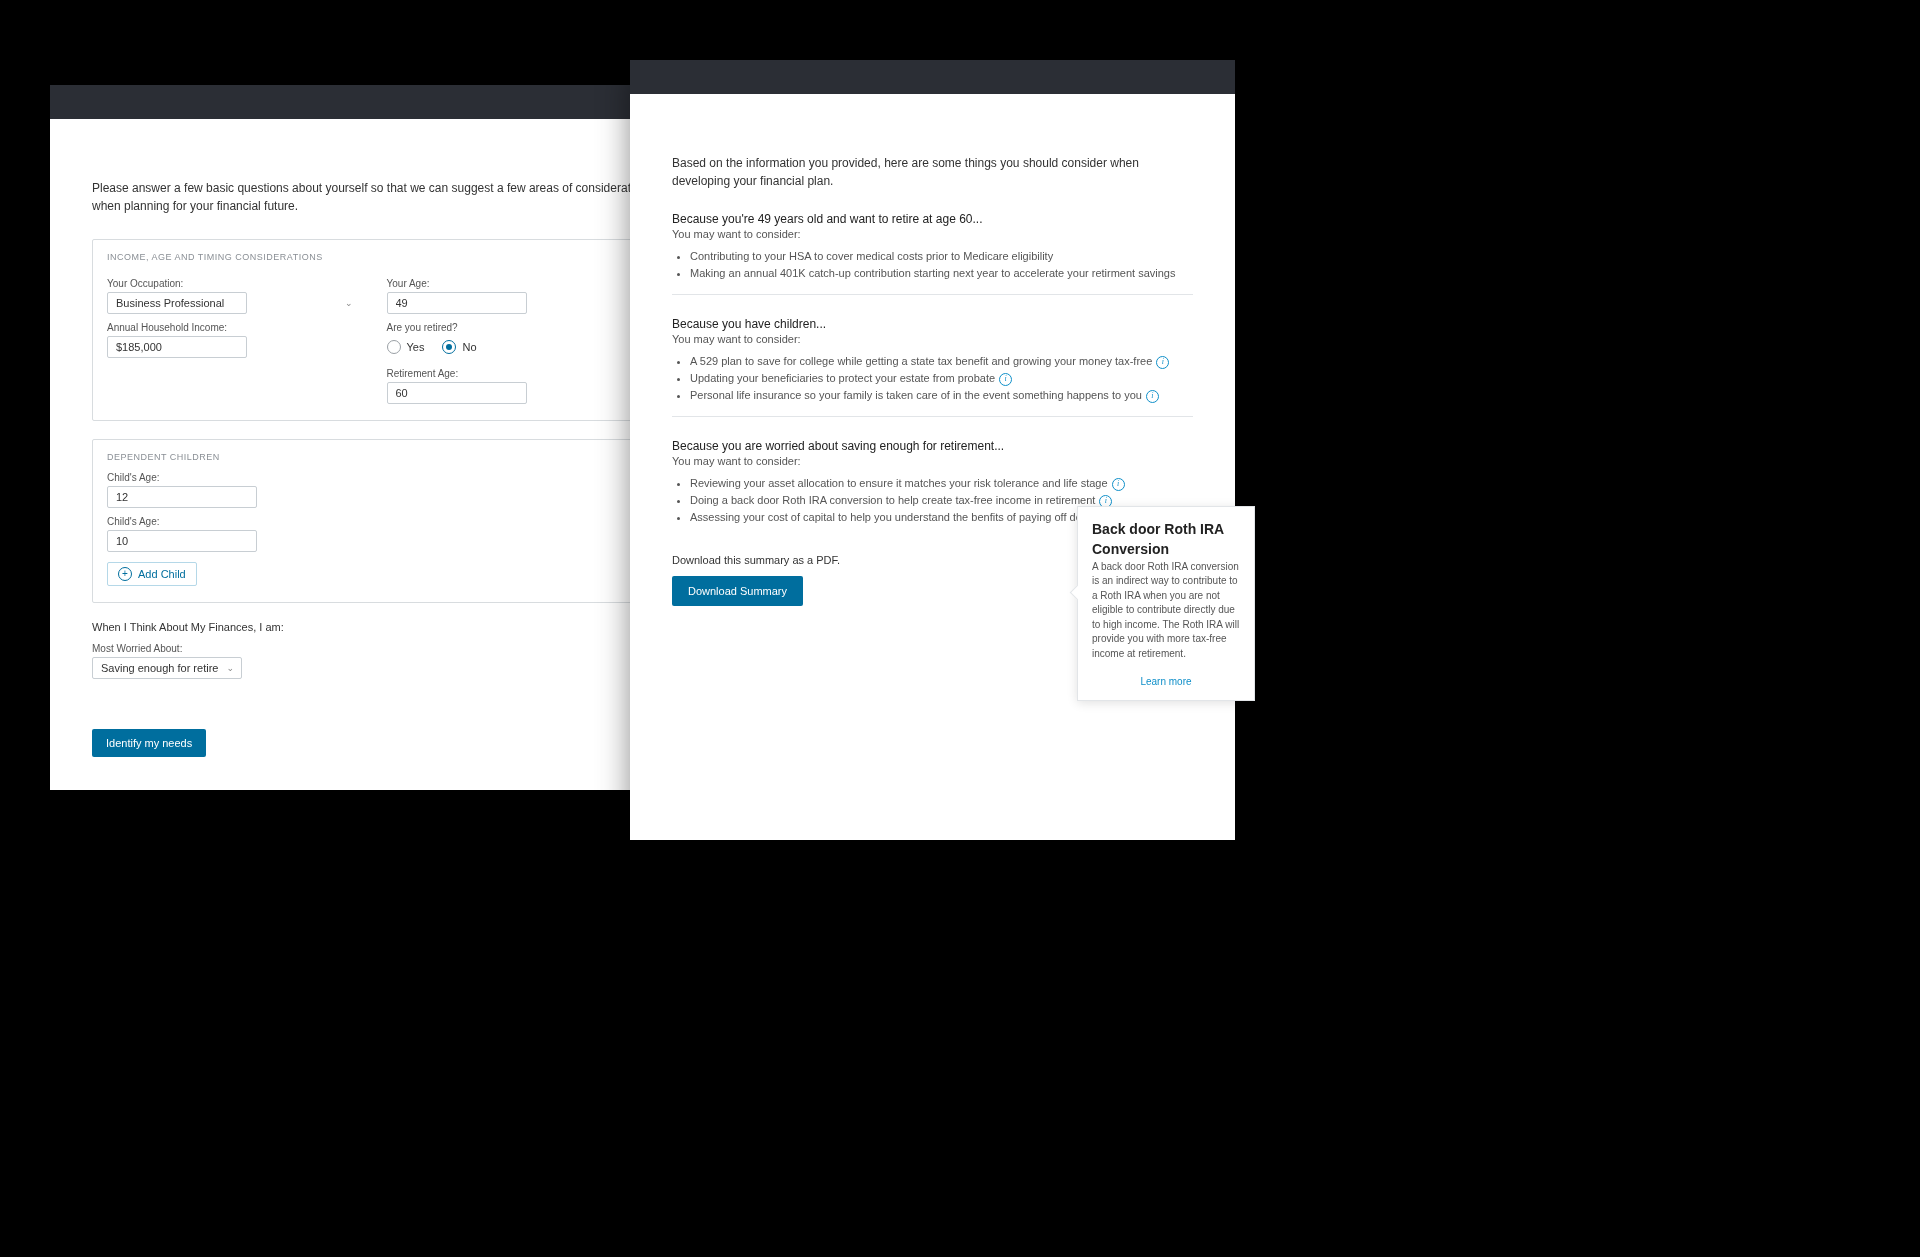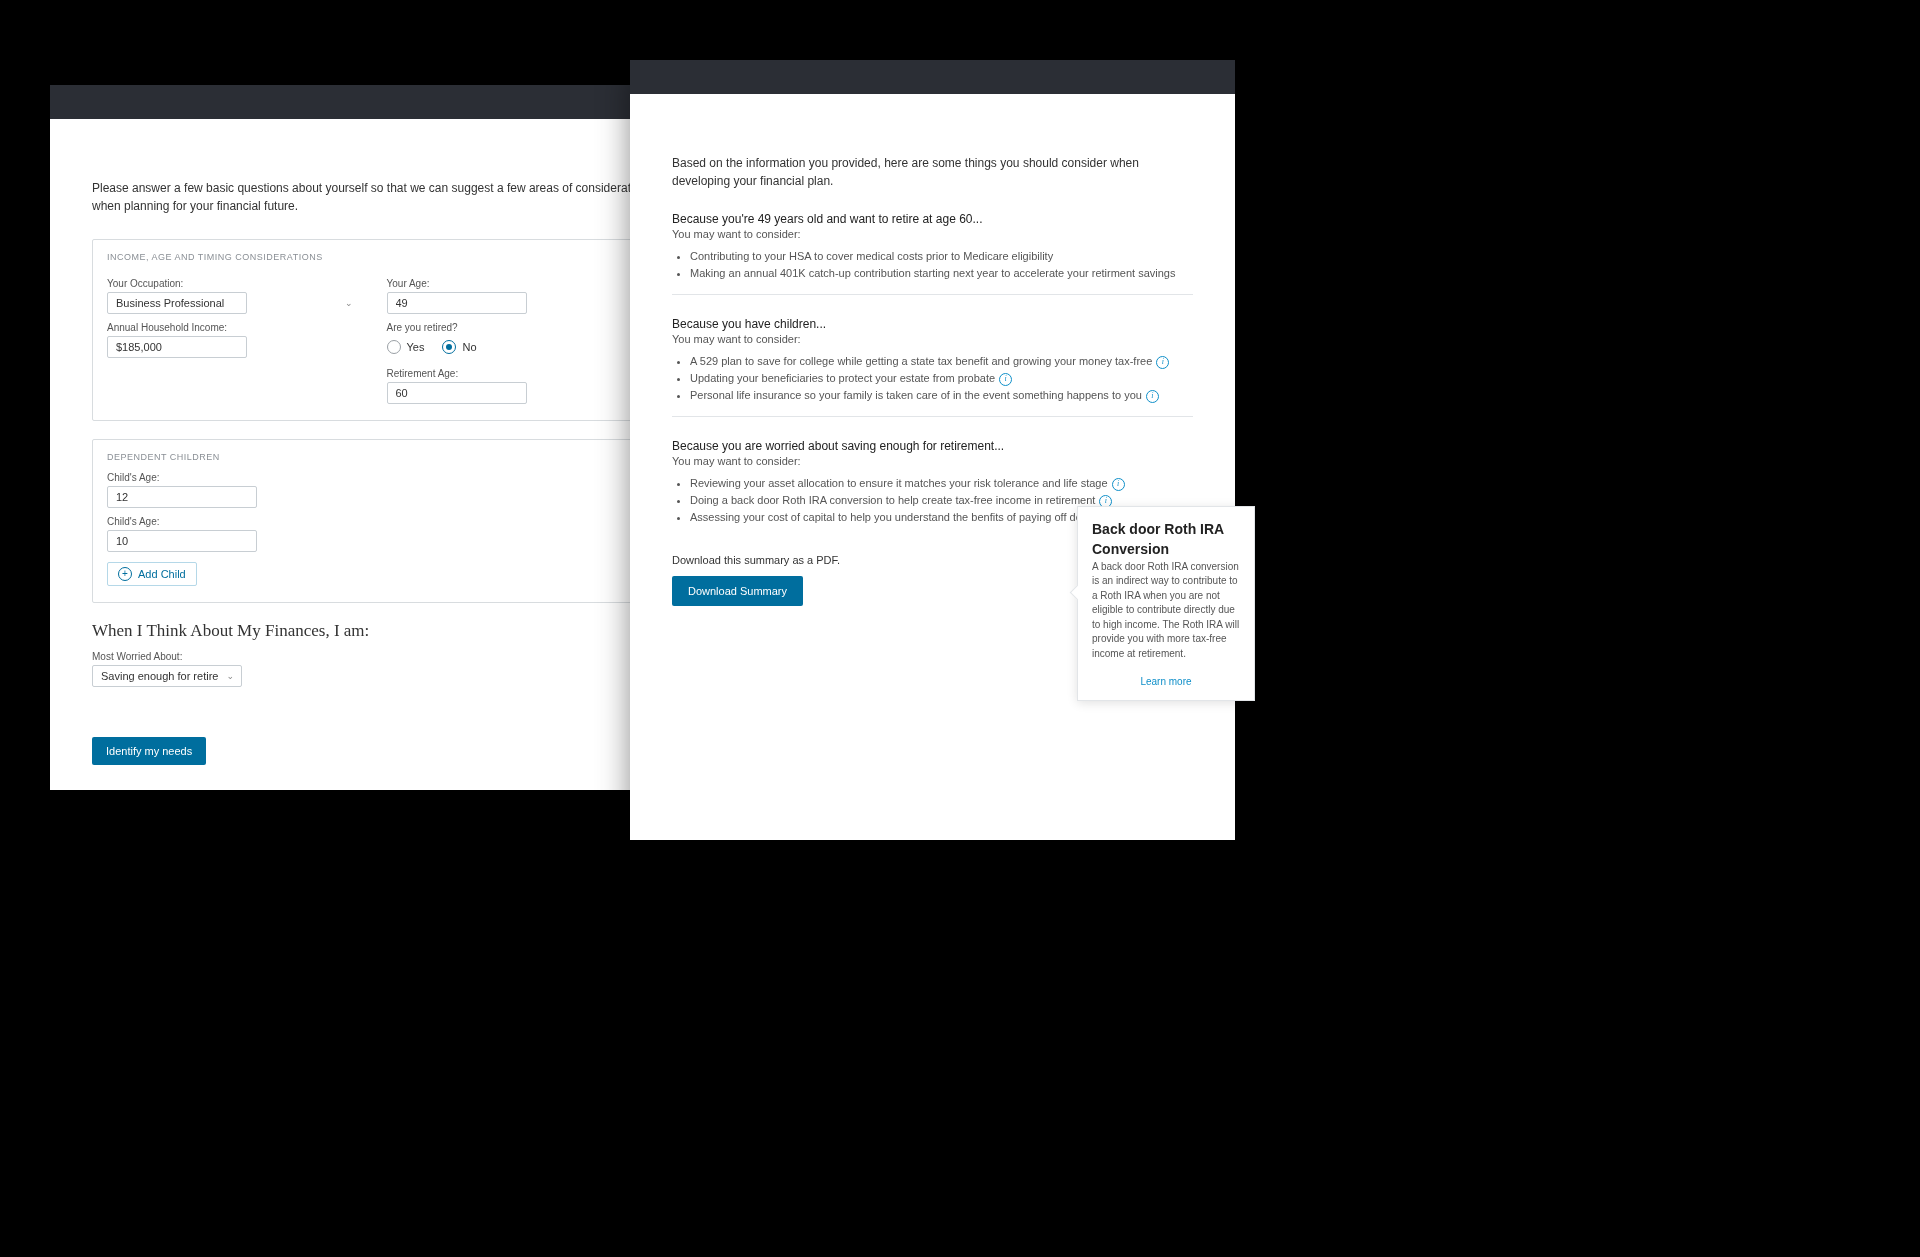--- a/index.html
+++ b/index.html
@@ -158,24 +158,23 @@
     height: 12px;
     border: 1px solid #006e9e;
     border-radius: 50%;
     display: inline-flex;
     align-items: center;
     justify-content: center;
     font-size: 10px;
     line-height: 1;
   }
   .std-heading {
-    font-size: 17px;
+    font-size: 11px;
     color: #333;
     margin: 8px 0 10px 0;
-    font-family: Liberation Serif, serif;
   }
   .primary-btn {
     display: inline-block;
     background: #006e9e;
     color: #fff;
     border: none;
     font-size: 11px;
     padding: 8px 14px;
     border-radius: 2px;
     cursor: pointer;

